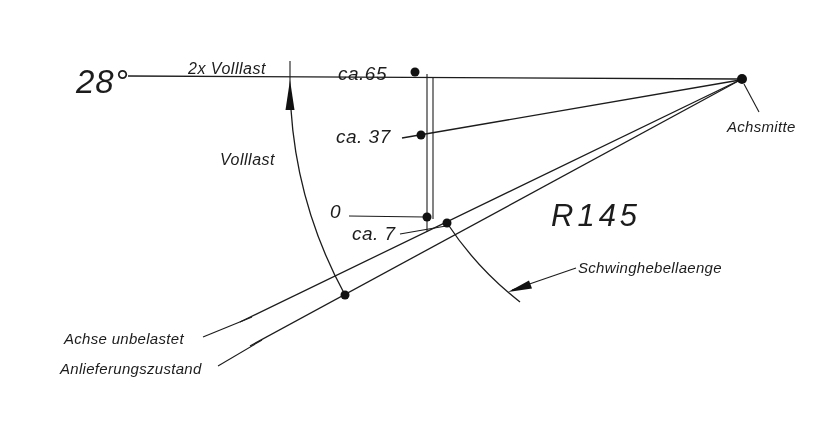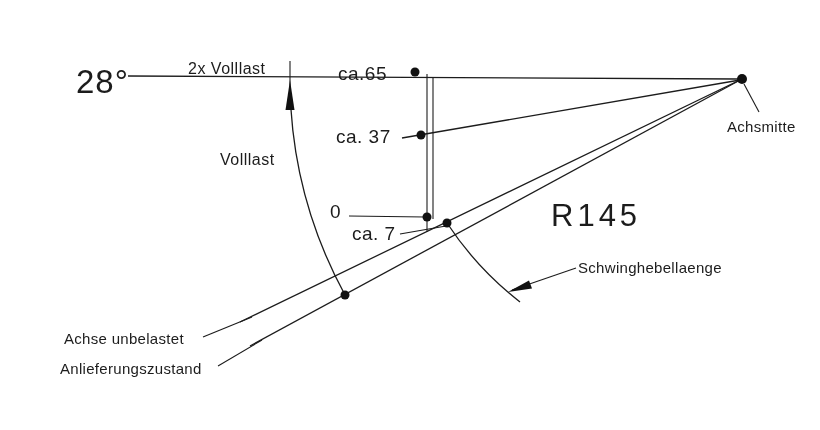--- a/index.html
+++ b/index.html
@@ -9,20 +9,21 @@
     width: 820px;
     height: 430px;
     overflow: hidden;
     font-family: "Liberation Sans", sans-serif;
   }
   .stage {
     position: relative;
     width: 820px;
     height: 308px;
     background: #ffffff;
+    font-style: italic;
   }
   svg text {
     fill: #1c1c1c;
     font-family: "Liberation Sans", sans-serif;
   }
   .t-big    { font-size: 33px; letter-spacing: 1px; }
   .t-radius { font-size: 31px; letter-spacing: 4px; }
   .t-dim    { font-size: 19px; letter-spacing: 0.5px; }
   .t-lbl    { font-size: 16px; letter-spacing: 0.5px; }
   .t-sm     { font-size: 15px; letter-spacing: 0.3px; }

